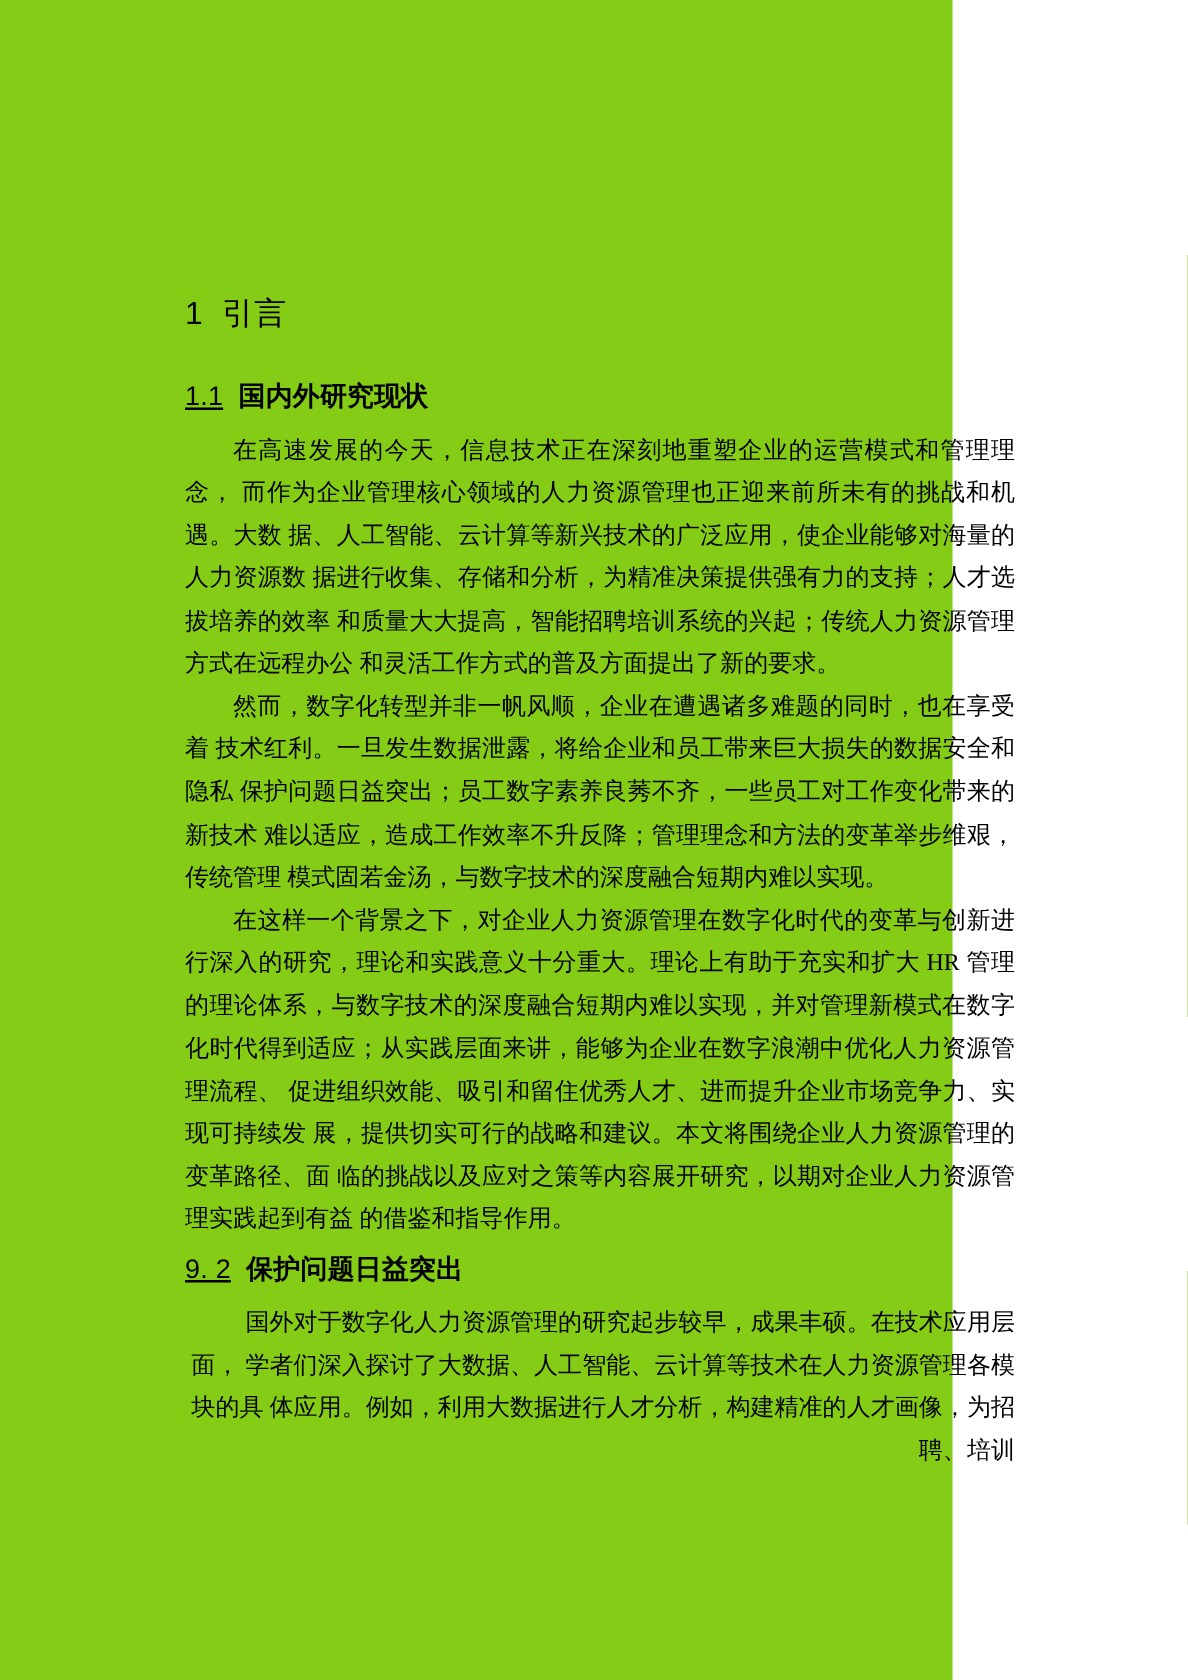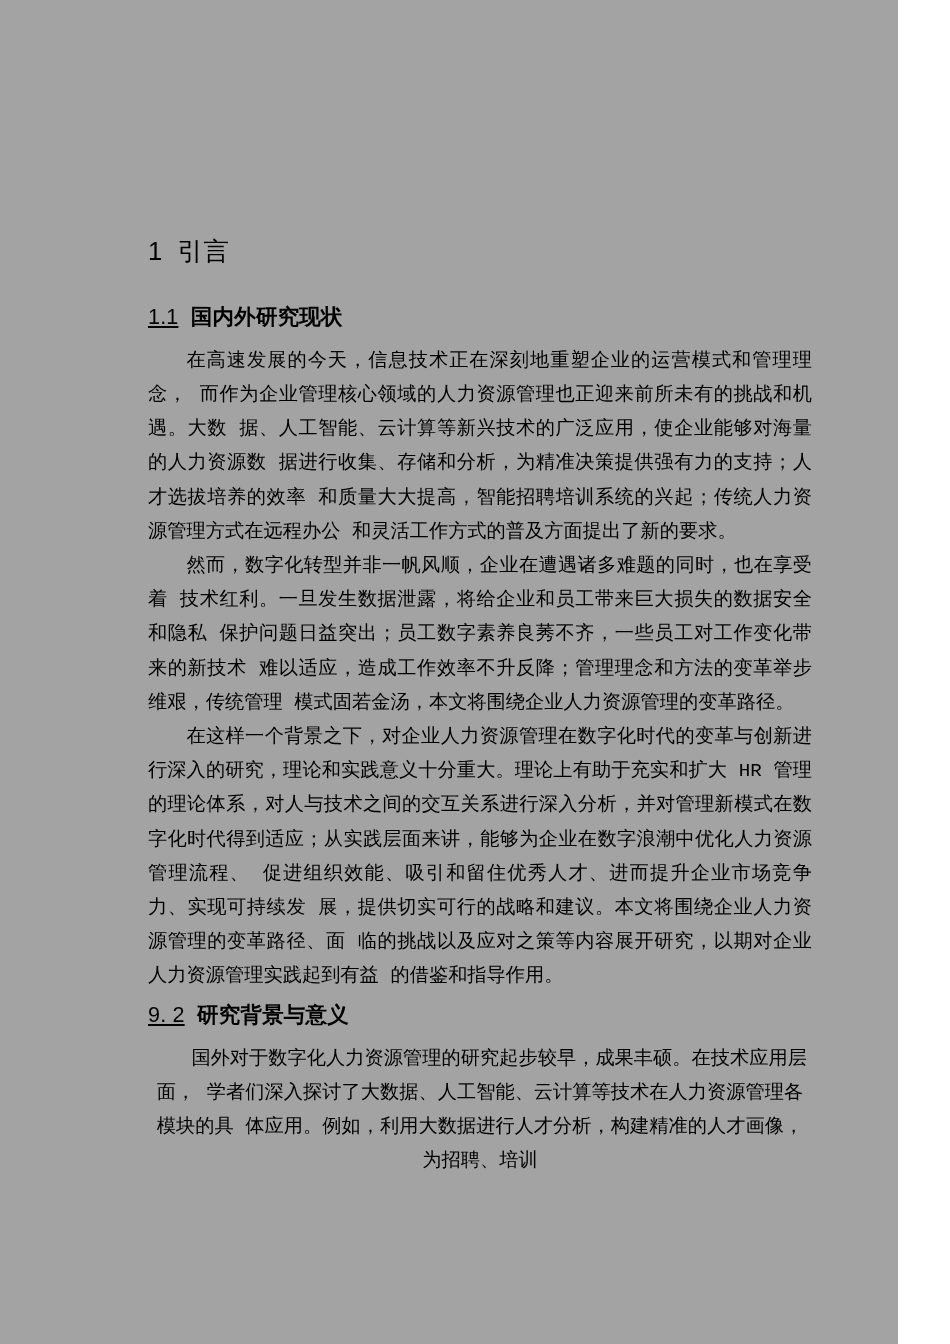--- a/index.html
+++ b/index.html
@@ -11,23 +11,23 @@
     width: 950px;
     height: 1344px;
     background: #ffffff;
     font-family: "Liberation Serif", "DejaVu Serif", serif;
     color: #000000;
     overflow: hidden;
   }
 
   .page {
     position: relative;
-    width: 898px;
+    width: 762px;
     height: 1344px;
-    background: #a3a3a3;
+    background: #84cc16;
     box-sizing: border-box;
   }
 
   .content {
     position: absolute;
     left: 148px;
     top: 236px;
     width: 664px;
   }
 
@@ -52,21 +52,21 @@
     white-space: pre;
   }
 
   .h2 .num {
     font-weight: 400;
     text-decoration: underline;
   }
 
   
   .para {
-    font-family: Liberation Mono, monospace;
+    font-family: Liberation Serif, serif;
     font-size: 19.2px;
     line-height: 34.2px;
     text-align: justify;
     text-justify: inter-character;
     text-indent: 2em;
     margin: 0;
     word-break: break-all;
     white-space: pre-wrap;
     letter-spacing: 0.05px;
   }
@@ -78,37 +78,37 @@
   
   .para-block {
     margin-bottom: 0;
   }
 
   .gap-before-h2 {
     margin-top: 8px;
   }
 
   .tail-para {
-    text-align: center;
+    text-align: right;
   }
 </style>
 </head>
 <body>
 
 <div class="page">
   <div class="content">
 
     <h1 class="h1">1  引言</h1>
 
     <h2 class="h2"><span class="num">1.1</span><span>  </span><span>国内外研究现状</span></h2>
 
     <p class="para">在高速发展的今天，信息技术正在深刻地重塑企业的运营模式和管理理念， 而作为企业管理核心领域的人力资源管理也正迎来前所未有的挑战和机遇。大数 据、人工智能、云计算等新兴技术的广泛应用，使企业能够对海量的人力资源数 据进行收集、存储和分析，为精准决策提供强有力的支持；人才选拔培养的效率 和质量大大提高，智能招聘培训系统的兴起；传统人力资源管理方式在远程办公 和灵活工作方式的普及方面提出了新的要求。</p>
 
-    <p class="para">然而，数字化转型并非一帆风顺，企业在遭遇诸多难题的同时，也在享受着 技术红利。一旦发生数据泄露，将给企业和员工带来巨大损失的数据安全和隐私 保护问题日益突出；员工数字素养良莠不齐，一些员工对工作变化带来的新技术 难以适应，造成工作效率不升反降；管理理念和方法的变革举步维艰，传统管理 模式固若金汤，本文将围绕企业人力资源管理的变革路径。</p>
+    <p class="para">然而，数字化转型并非一帆风顺，企业在遭遇诸多难题的同时，也在享受着 技术红利。一旦发生数据泄露，将给企业和员工带来巨大损失的数据安全和隐私 保护问题日益突出；员工数字素养良莠不齐，一些员工对工作变化带来的新技术 难以适应，造成工作效率不升反降；管理理念和方法的变革举步维艰，传统管理 模式固若金汤，与数字技术的深度融合短期内难以实现。</p>
 
-    <p class="para para-block">在这样一个背景之下，对企业人力资源管理在数字化时代的变革与创新进行深入的研究，理论和实践意义十分重大。理论上有助于充实和扩大 HR 管理的理论体系，对人与技术之间的交互关系进行深入分析，并对管理新模式在数字化时代得到适应；从实践层面来讲，能够为企业在数字浪潮中优化人力资源管理流程、 促进组织效能、吸引和留住优秀人才、进而提升企业市场竞争力、实现可持续发 展，提供切实可行的战略和建议。本文将围绕企业人力资源管理的变革路径、面 临的挑战以及应对之策等内容展开研究，以期对企业人力资源管理实践起到有益 的借鉴和指导作用。</p>
+    <p class="para para-block">在这样一个背景之下，对企业人力资源管理在数字化时代的变革与创新进行深入的研究，理论和实践意义十分重大。理论上有助于充实和扩大 HR 管理的理论体系，与数字技术的深度融合短期内难以实现，并对管理新模式在数字化时代得到适应；从实践层面来讲，能够为企业在数字浪潮中优化人力资源管理流程、 促进组织效能、吸引和留住优秀人才、进而提升企业市场竞争力、实现可持续发 展，提供切实可行的战略和建议。本文将围绕企业人力资源管理的变革路径、面 临的挑战以及应对之策等内容展开研究，以期对企业人力资源管理实践起到有益 的借鉴和指导作用。</p>
 
-    <h2 class="h2 gap-before-h2"><span class="num">9. 2</span><span>  </span><span>研究背景与意义</span></h2>
+    <h2 class="h2 gap-before-h2"><span class="num">9. 2</span><span>  </span><span>保护问题日益突出</span></h2>
 
     <p class="para tail-para">国外对于数字化人力资源管理的研究起步较早，成果丰硕。在技术应用层面， 学者们深入探讨了大数据、人工智能、云计算等技术在人力资源管理各模块的具 体应用。例如，利用大数据进行人才分析，构建精准的人才画像，为招聘、培训</p>
 
   </div>
 </div>
 
 </body></html>

